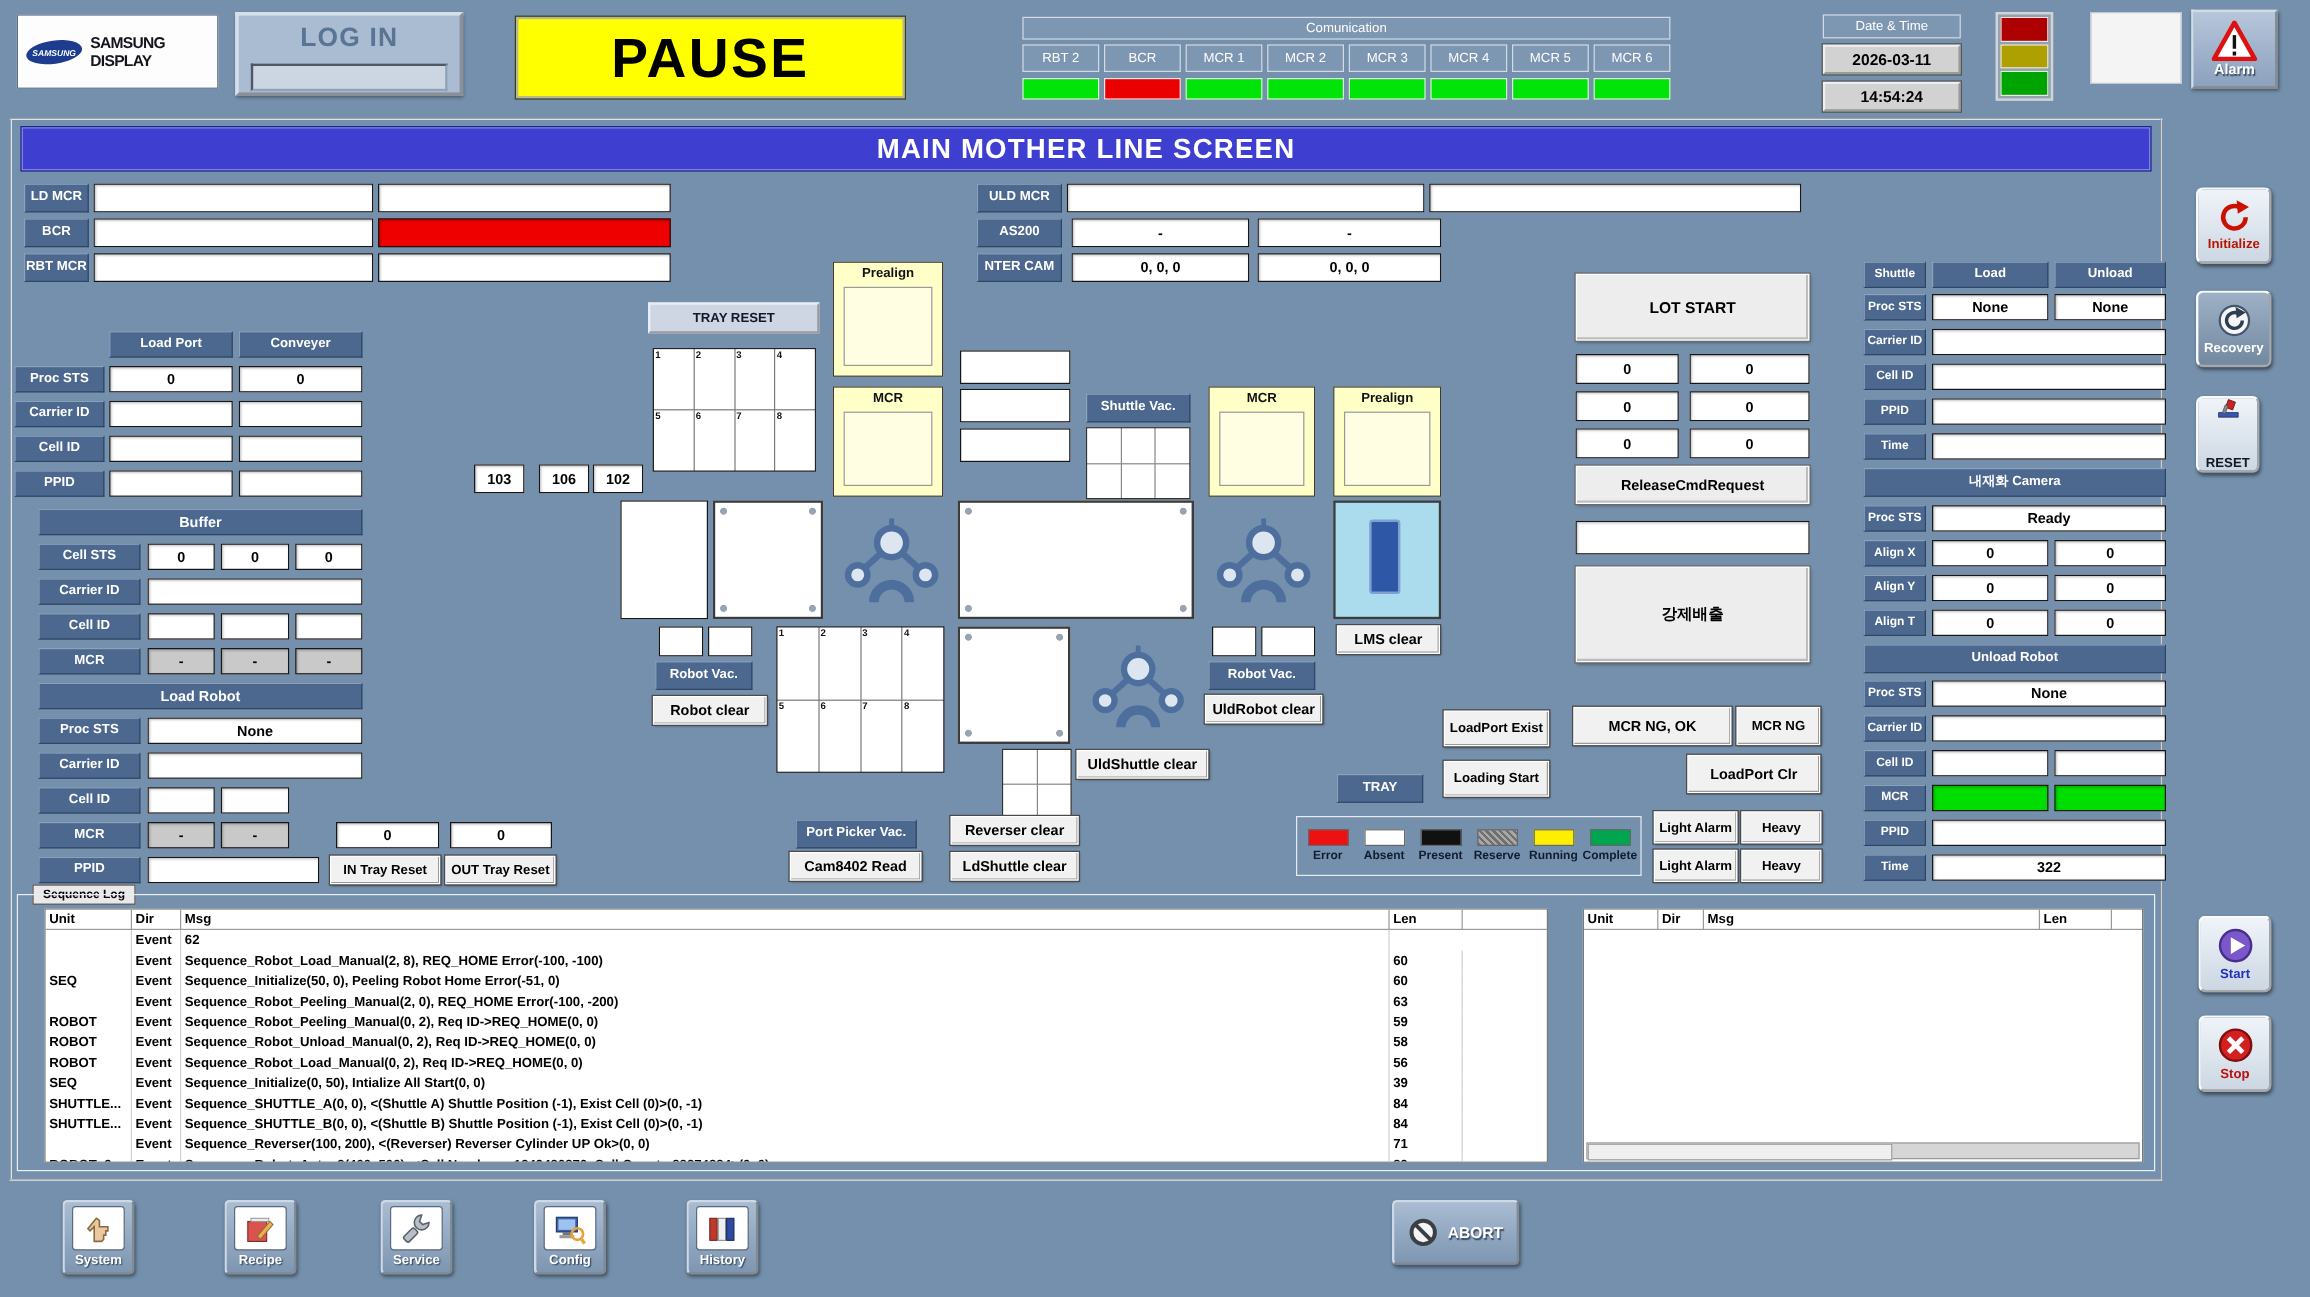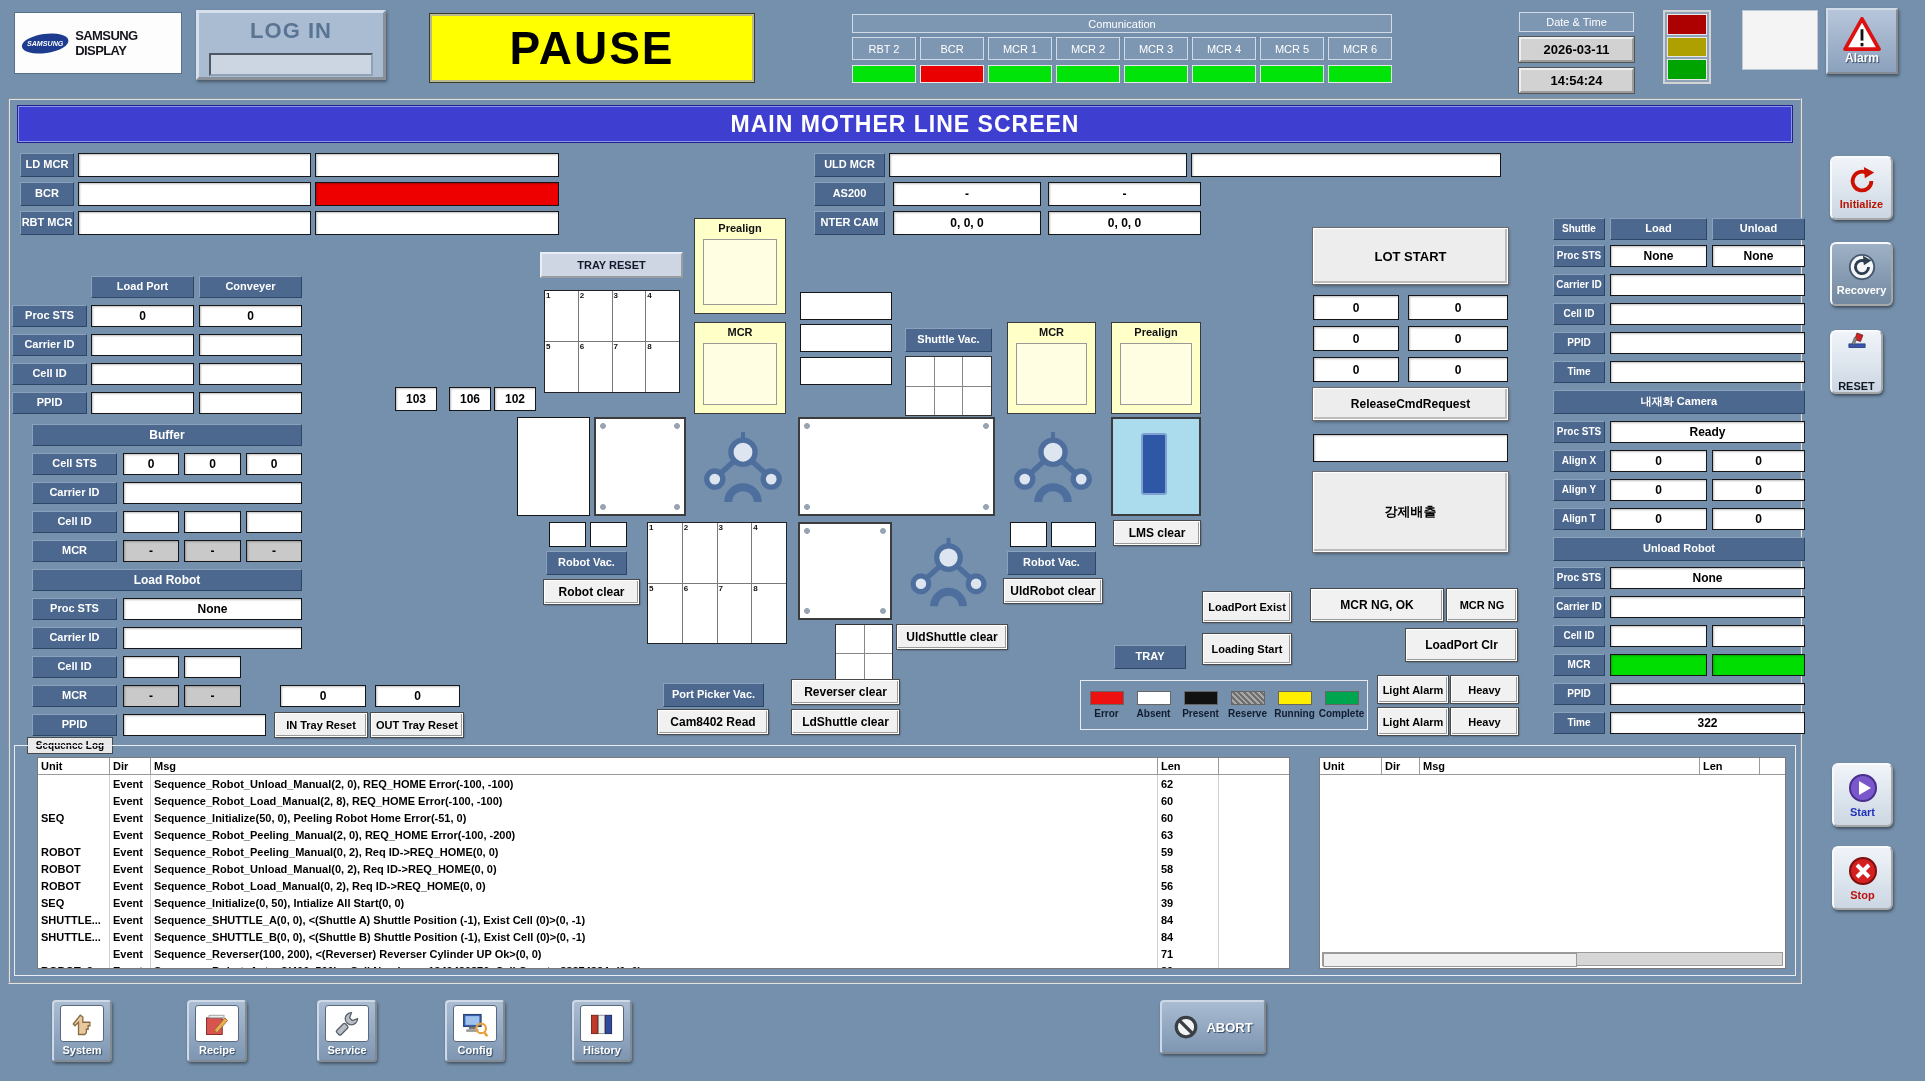--- a/index.html
+++ b/index.html
@@ -535,21 +535,20 @@
       <div class="lhc">Dir</div>
       <div class="lhc">Msg</div>
       <div class="lhc">Len</div>
       <div class="lhc e"></div>
     </div>
     <div>
 
         <div class="log-row cols-l">
           <div class="lc"></div>
           <div class="lc">Event</div>
-          <div class="lc">Sequence_Robot_Unload_Manual(2, 0), REQ_HOME Error(-100, -100)</div>
           <div class="lc">62</div>
           <div class="lc e"></div>
         </div>
 
         <div class="log-row cols-l">
           <div class="lc"></div>
           <div class="lc">Event</div>
           <div class="lc">Sequence_Robot_Load_Manual(2, 8), REQ_HOME Error(-100, -100)</div>
           <div class="lc">60</div>
           <div class="lc e"></div>

